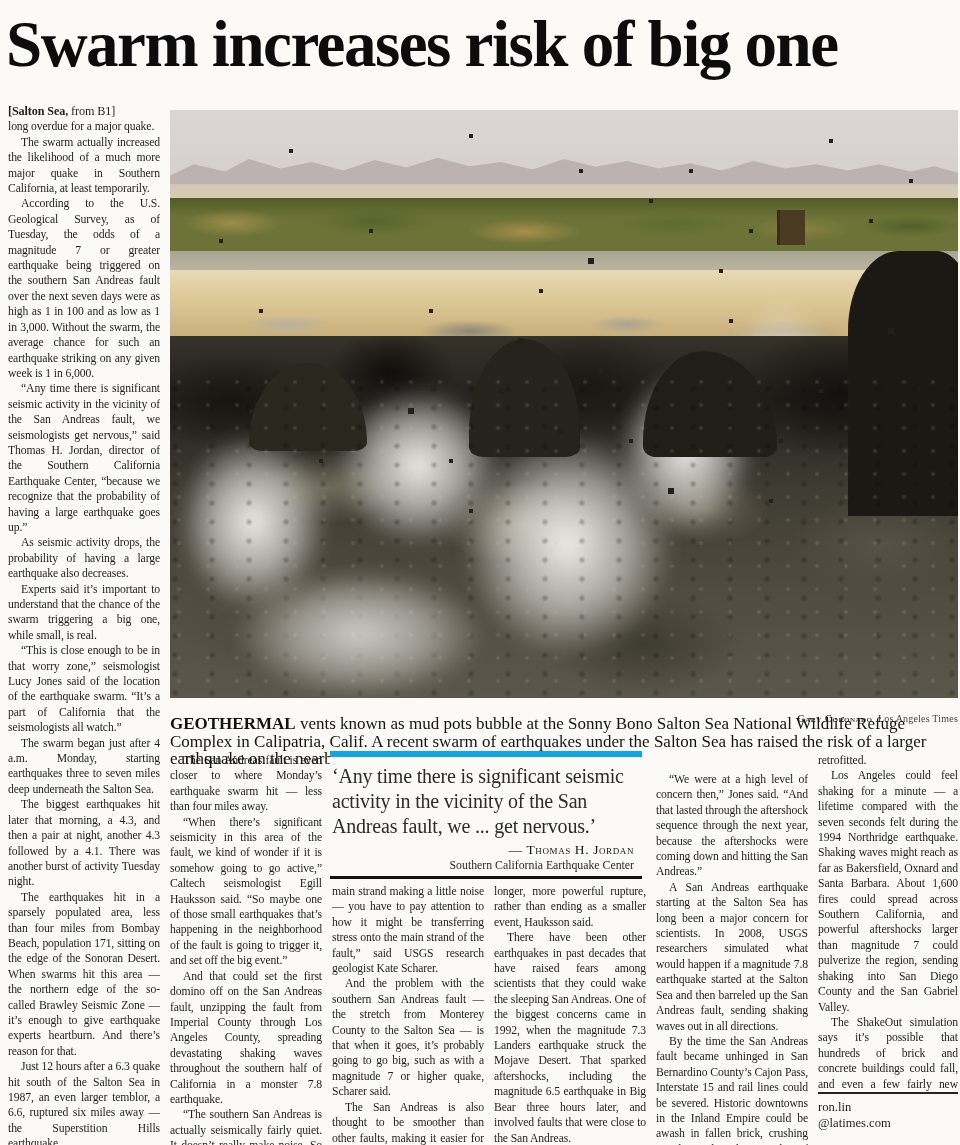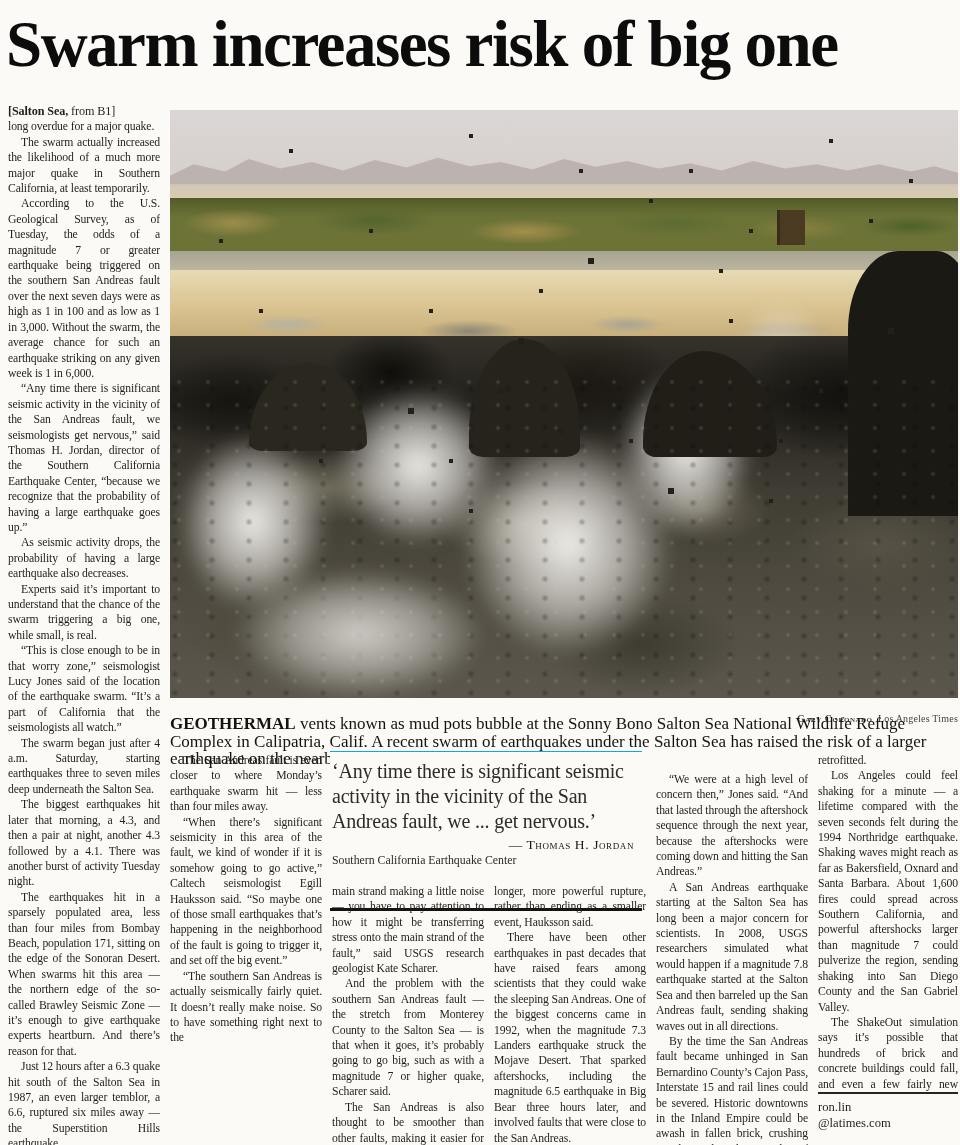--- a/index.html
+++ b/index.html
@@ -99,48 +99,48 @@
       600px 390px 0 1px #241f18,280px 350px 0 1px #241f18,410px 60px 0 1px #241f18,
       740px 70px 0 1px #241f18,50px 130px 0 1px #241f18,580px 120px 0 1px #241f18;}
 
   .credit{position:absolute;left:170px;top:701px;width:788px;text-align:right;
     font-size:10px;color:#454238;letter-spacing:.2px;margin-top:12px;}
   .credit .name{font-variant:small-caps;font-weight:bold;letter-spacing:.5px;}
   .caption{position:absolute;left:170px;top:715px;width:788px;
     font-size:17px;line-height:17.5px;color:#14130f;}
   .caption .lead{font-weight:bold;}
 
-  .pullquote{position:absolute;left:330px;top:751px;width:312px;height:160px;
-    box-sizing:border-box;border-top:1px solid #0ea5e9;border-bottom:3px solid #121212;
+  .pullquote{position:absolute;left:330px;top:751px;width:312px;height:128px;
+    box-sizing:border-box;border-top:6px solid #0ea5e9;border-bottom:3px solid #121212;
     padding:7px 2px 4px 2px;background:#fbfaf7;}
   .pq-text{margin:0;font-size:20px;line-height:25px;color:#2d2c29;letter-spacing:-0.2px;}
   .pq-attr{margin:3px 6px 0 0;text-align:right;font-weight:normal;font-variant:small-caps;
     font-size:13.5px;letter-spacing:.6px;color:#161614;}
-  .pq-org{margin:0 6px 11px 0;text-align:left;font-size:11.8px;color:#2a2925;}
+  .pq-org{margin:0 6px 11px 0;text-align:right;font-size:11.8px;color:#2a2925;}
 
   .signature{position:absolute;left:818px;top:1092px;width:140px;
     border-top:2px solid #262522;padding-top:5px;font-size:12.6px;line-height:16px;color:#201f1c;}
   .signature p{margin:0;}
 </style>
 </head>
 <body>
 
 <h1 class="headline">Swarm increases risk of big one</h1>
 
 <div class="col bodytext" id="col1">
   <p class="flush leadin"><span class="b">[Salton Sea,</span><span> from B1]</span></p>
   <div>
       <p class="flush">long overdue for a major quake.</p>
       <p>The swarm actually increased the likelihood of a much more major quake in Southern California, at least temporarily.</p>
       <p>According to the U.S. Geological Survey, as of Tuesday, the odds of a magnitude 7 or greater earthquake being triggered on the southern San Andreas fault over the next seven days were as high as 1 in 100 and as low as 1 in 3,000. Without the swarm, the average chance for such an earthquake striking on any given week is 1 in 6,000.</p>
       <p>“Any time there is significant seismic activity in the vicinity of the San Andreas fault, we seismologists get nervous,” said Thomas H. Jordan, director of the Southern California Earthquake Center, “because we recognize that the probability of having a large earthquake goes up.”</p>
       <p>As seismic activity drops, the probability of having a large earthquake also decreases.</p>
       <p>Experts said it’s important to understand that the chance of the swarm triggering a big one, while small, is real.</p>
       <p>“This is close enough to be in that worry zone,” seismologist Lucy Jones said of the location of the earthquake swarm. “It’s a part of California that the seismologists all watch.”</p>
-      <p>The swarm began just after 4 a.m. Saturday, starting earthquakes three to seven miles deep underneath the Salton Sea.</p>
+      <p>The swarm began just after 4 a.m. Monday, starting earthquakes three to seven miles deep underneath the Salton Sea.</p>
       <p>The biggest earthquakes hit later that morning, a 4.3, and then a pair at night, another 4.3 followed by a 4.1. There was another burst of activity Tuesday night.</p>
       <p>The earthquakes hit in a sparsely populated area, less than four miles from Bombay Beach, population 171, sitting on the edge of the Sonoran Desert. When swarms hit this area — the northern edge of the so-called Brawley Seismic Zone — it’s enough to give earthquake experts heartburn. And there’s reason for that.</p>
       <p>Just 12 hours after a 6.3 quake hit south of the Salton Sea in 1987, an even larger temblor, a 6.6, ruptured six miles away — the Superstition Hills earthquake.</p>
     </div>
 </div>
 
 <div class="photo">
   <div class="ph-sky"></div>
   <div class="ph-mountains"></div>
   <div class="ph-farfield"></div>
@@ -171,20 +171,21 @@
 
 <div class="pullquote">
   <p class="pq-text">‘Any time there is significant seismic activity in the vicinity of the San Andreas fault, we ... get nervous.’</p>
   <p class="pq-attr">— Thomas H. Jordan</p>
   <p class="pq-org">Southern California Earthquake Center</p>
 </div>
 
 <div class="col bodytext" id="col2">
     <p>The San Andreas fault is even closer to where Monday’s earthquake swarm hit — less than four miles away.</p>
     <p>“When there’s significant seismicity in this area of the fault, we kind of wonder if it is somehow going to go active,” Caltech seismologist Egill Hauksson said. “So maybe one of those small earthquakes that’s happening in the neighborhood of the fault is going to trigger it, and set off the big event.”</p>
+    <p>And that could set the first domino off on the San Andreas fault, unzipping the fault from Imperial County through Los Angeles County, spreading devastating shaking waves throughout the southern half of California in a monster 7.8 earthquake.</p>
     <p>“The southern San Andreas is actually seismically fairly quiet. It doesn’t really make noise. So to have something right next to the</p>
   </div>
 <div class="col bodytext" id="col3">
     <p class="flush">main strand making a little noise — you have to pay attention to how it might be transferring stress onto the main strand of the fault,” said USGS research geologist Kate Scharer.</p>
     <p>And the problem with the southern San Andreas fault — the stretch from Monterey County to the Salton Sea — is that when it goes, it’s probably going to go big, such as with a magnitude 7 or higher quake, Scharer said.</p>
     <p>The San Andreas is also thought to be smoother than other faults, making it easier for an earthquake to keep plowing ahead into a</p>
   </div>
 <div class="col bodytext" id="col4">
     <p class="flush">longer, more powerful rupture, rather than ending as a smaller event, Hauksson said.</p>
     <p>There have been other earthquakes in past decades that have raised fears among scientists that they could wake the sleeping San Andreas. One of the biggest concerns came in 1992, when the magnitude 7.3 Landers earthquake struck the Mojave Desert. That sparked aftershocks, including the magnitude 6.5 earthquake in Big Bear three hours later, and involved faults that were close to the San Andreas.</p>

